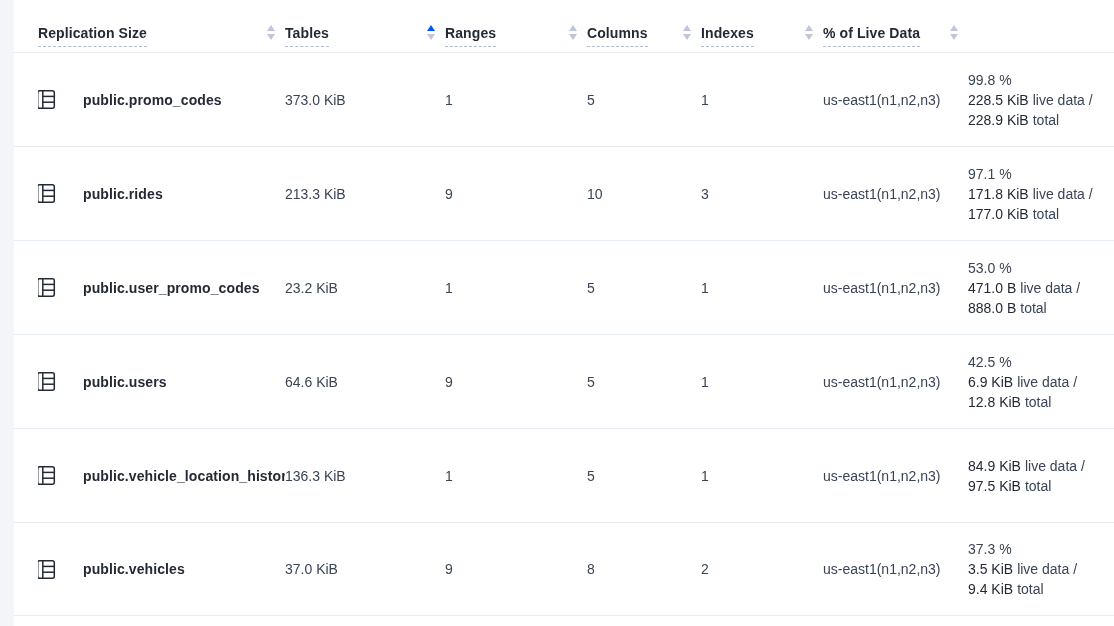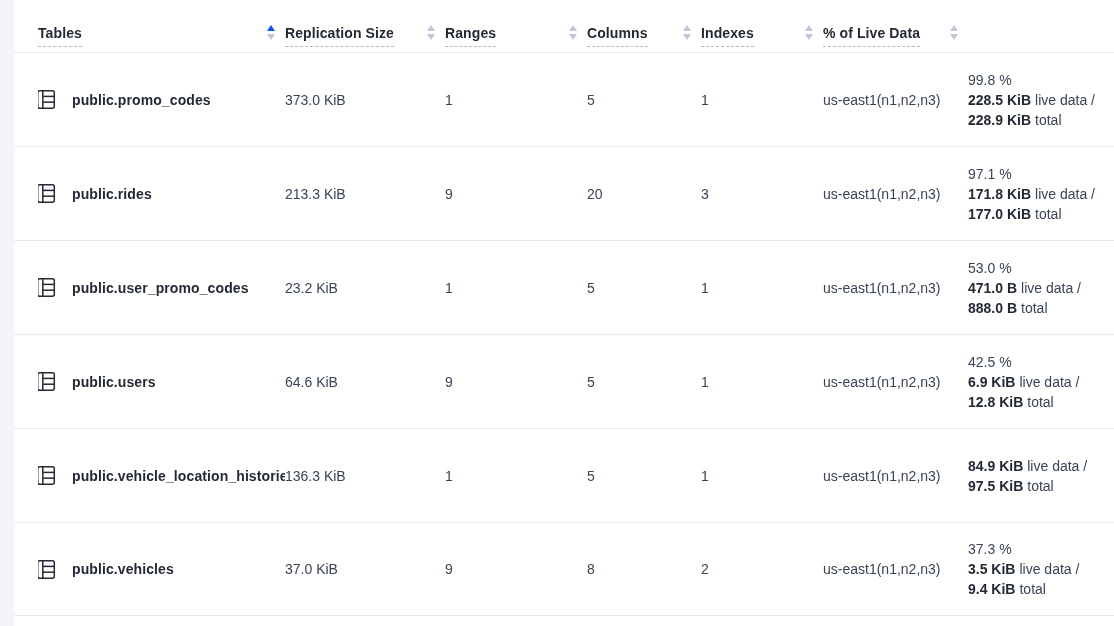--- a/index.html
+++ b/index.html
@@ -73,54 +73,54 @@
     align-items: center;
     border-top: 1px solid var(--divider, #e7ecf3);
     background: var(--card-bg, #fff);
     cursor: pointer;
   }
   .tr:last-child { border-bottom: 1px solid var(--divider, #e7ecf3); }
   .td { white-space: nowrap; overflow: hidden; }
   .td-name {
     display: flex;
     align-items: center;
-    gap: 16px;
+    gap: 27px;
   }
   .tbl-icon { display: inline-flex; flex: none; margin-left: -2px; }
   .tbl-icon svg { display: block; }
   .name {
     font-weight: 700;
     color: var(--text-primary, #242a35);
     letter-spacing: 0.1px;
   }
   .td-live { line-height: 20px; }
   .em {
-    font-weight: 700;
+    font-weight: 400;
     color: var(--text-primary, #242a35);
     margin-right: 4px;
   }
 </style>
 </head>
 <body>
 
 <div class="card">
 
   <div class="grid-row thead">
 
     <div class="th">
+      <span class="th-label">Replication Size</span>
+      <span class="sort">
+        <i class="tri tri-up"></i>
+        <i class="tri tri-down"></i>
+      </span>
+    </div>
+
+    <div class="th">
       <span class="th-label">Tables</span>
       <span class="sort asc">
-        <i class="tri tri-up"></i>
-        <i class="tri tri-down"></i>
-      </span>
-    </div>
-
-    <div class="th">
-      <span class="th-label">Replication Size</span>
-      <span class="sort">
         <i class="tri tri-up"></i>
         <i class="tri tri-down"></i>
       </span>
     </div>
 
     <div class="th">
       <span class="th-label">Ranges</span>
       <span class="sort">
         <i class="tri tri-up"></i>
         <i class="tri tri-down"></i>
@@ -184,21 +184,21 @@
             <rect x="1.7" y="1.7" width="16.6" height="17.6" rx="2" stroke="#242a35" stroke-width="1.5"></rect>
             <line x1="6.8" y1="1.7" x2="6.8" y2="19.3" stroke="#242a35" stroke-width="1.5"></line>
             <line x1="6.8" y1="7.4" x2="18.3" y2="7.4" stroke="#242a35" stroke-width="1.5"></line>
             <line x1="6.8" y1="13.2" x2="18.3" y2="13.2" stroke="#242a35" stroke-width="1.5"></line>
           </svg>
       </span>
       <span class="name">public.rides</span>
     </div>
     <div class="td">213.3 KiB</div>
     <div class="td">9</div>
-    <div class="td">20</div>
+    <div class="td">10</div>
     <div class="td">3</div>
     <div class="td">us-east1(n1,n2,n3)</div>
     <div class="td td-live">
       <div>97.1 %</div>
       <div><span class="em">171.8 KiB</span><span>live data /</span></div>
       <div><span class="em">177.0 KiB</span><span>total</span></div>
     </div>
   </div>
 
   <div class="grid-row tr">

